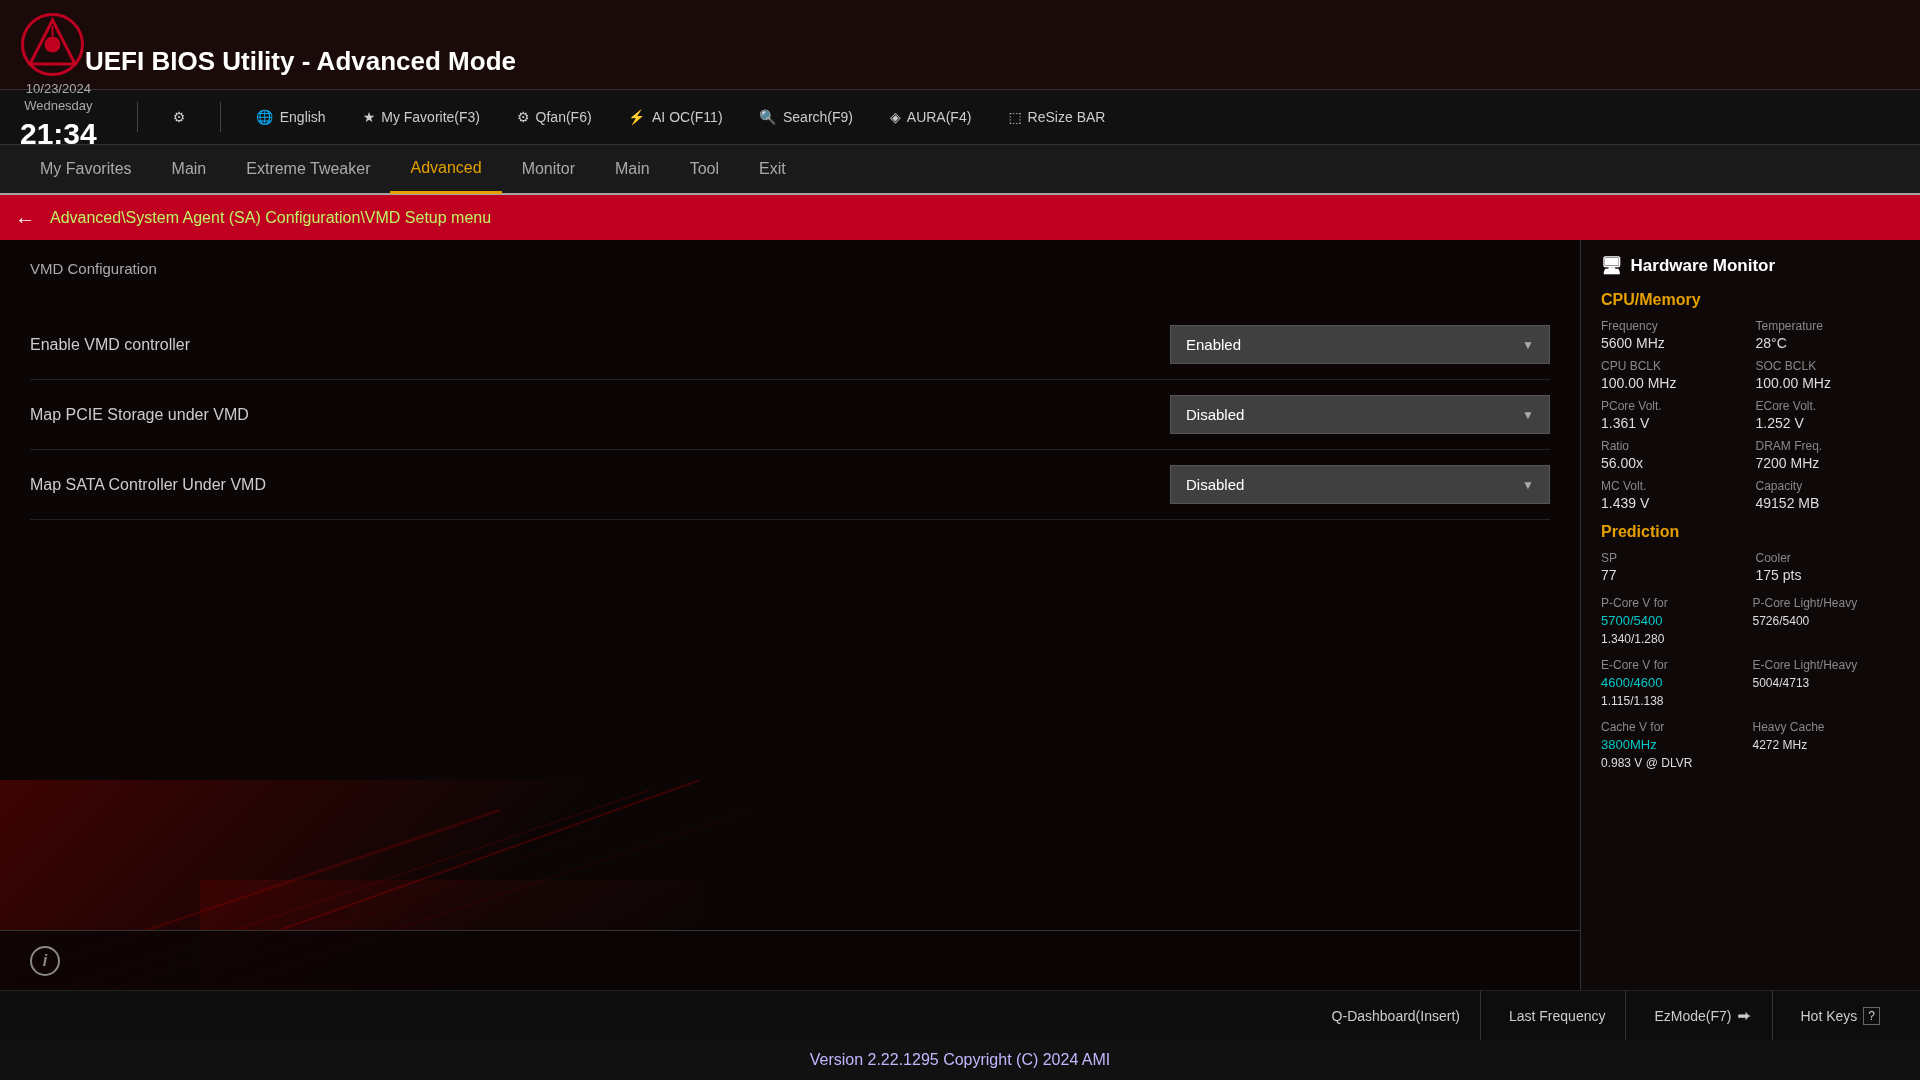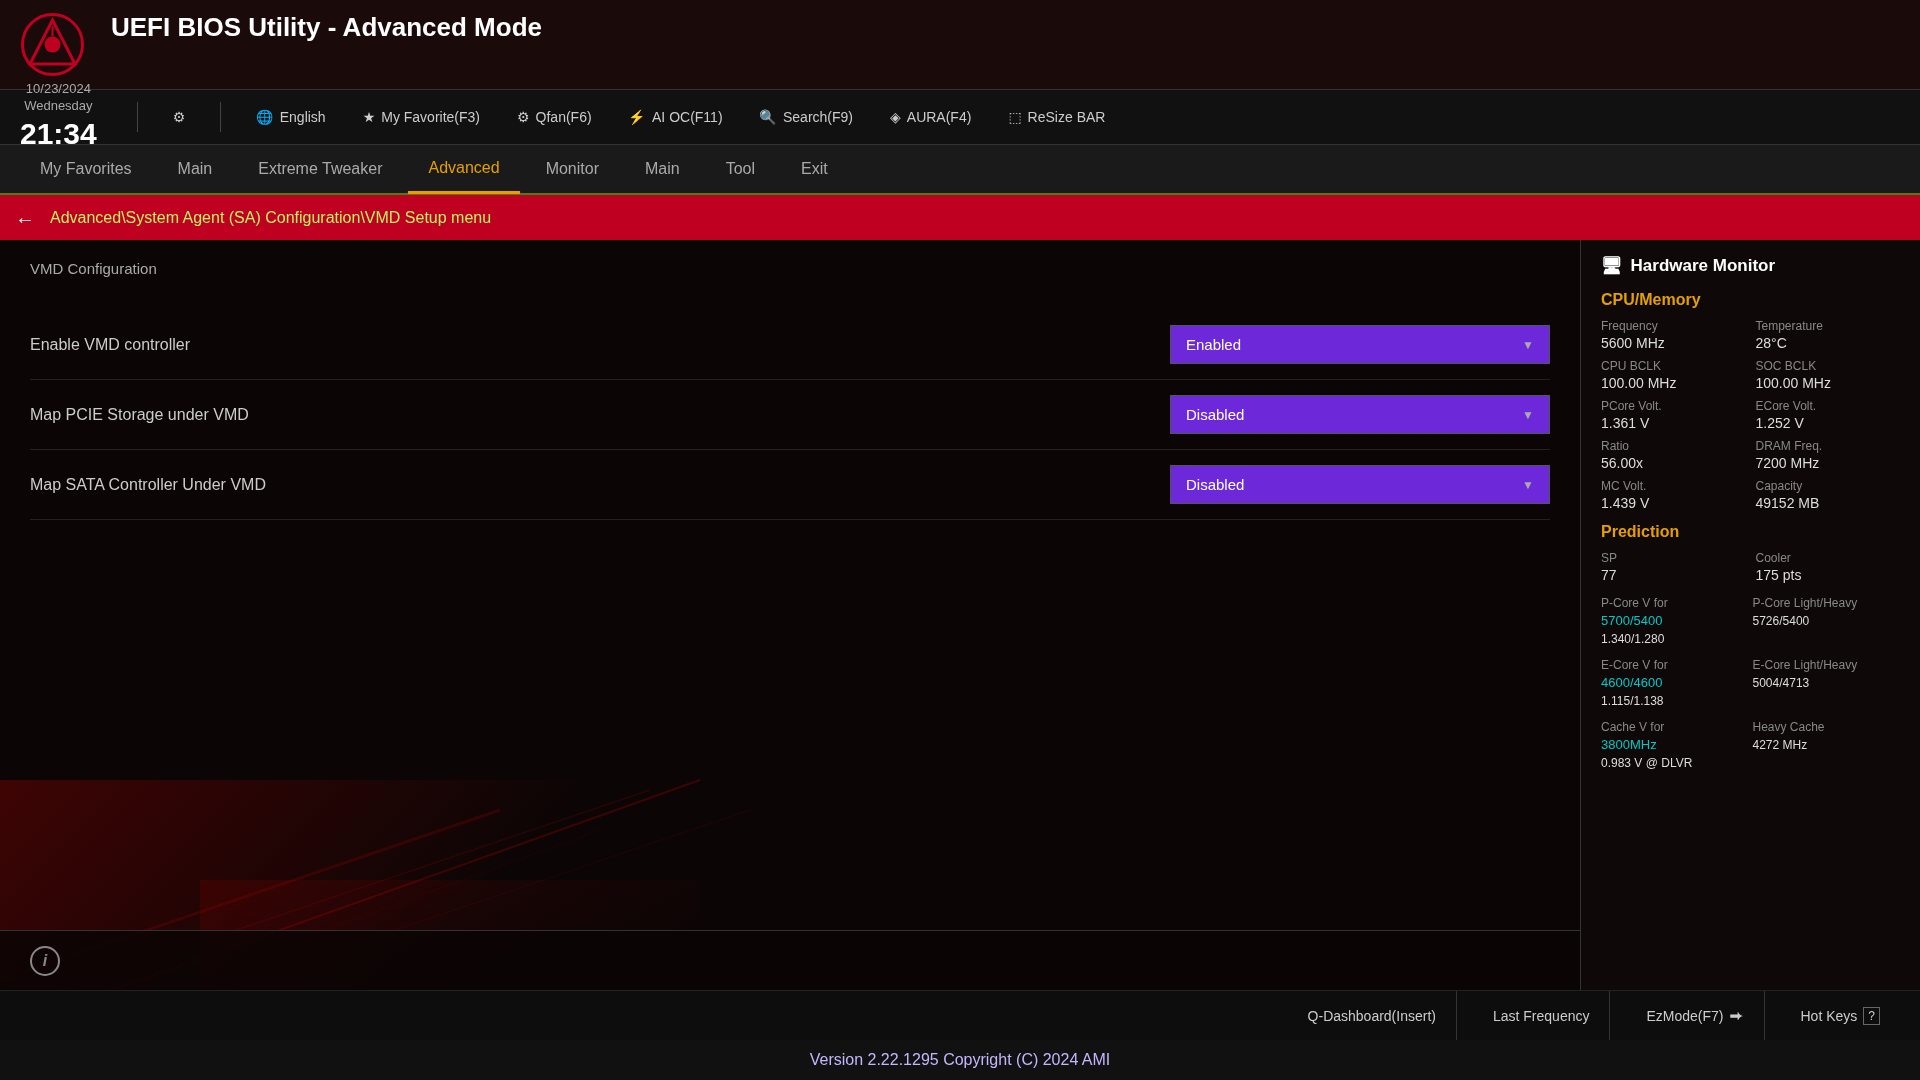--- a/index.html
+++ b/index.html
@@ -41,22 +41,22 @@
       z-index: 10;
       background: #1a0a0a;
       display: flex;
       align-items: center;
       height: 90px;
       padding: 0 20px;
       border-bottom: 1px solid #333;
     }
     .logo-area {
       display: flex;
-      align-items: flex-start;
-      gap: 26px;
+      align-items: flex-end;
+      gap: 0;
       margin-right: 30px;
     }
     .rog-logo {
       width: 65px;
       height: 65px;
     }
     .bios-title {
       color: #fff;
       font-size: 26px;
       font-weight: bold;
@@ -105,22 +105,22 @@
 
     
     .nav-menu {
       position: relative;
       z-index: 10;
       background: #1a1a1a;
       height: 50px;
       display: flex;
       align-items: center;
       padding: 0 20px;
-      gap: 6px;
-      border-bottom: 2px solid #4d7c0f;
+      gap: 0;
+      border-bottom: 2px solid #a3a3a3;
     }
     .nav-item {
       padding: 0 20px;
       height: 50px;
       display: flex;
       align-items: center;
       font-size: 16px;
       color: #aaa;
       cursor: pointer;
       position: relative;
@@ -165,21 +165,21 @@
       justify-content: space-between;
       padding: 15px 0;
       border-bottom: 1px solid #222;
     }
     .setting-label {
       color: #ccc;
       font-size: 16px;
     }
     .setting-dropdown {
       width: 380px;
-      background: #6d28d9;
+      background: #404040;
       border: 1px solid #555;
       color: #fff;
       padding: 10px 15px;
       font-size: 15px;
       display: flex;
       align-items: center;
       justify-content: space-between;
       cursor: pointer;
       position: relative;
     }
@@ -297,21 +297,21 @@
     
     .status-bar {
       position: relative;
       z-index: 10;
       background: #0d0d0d;
       height: 50px;
       display: flex;
       align-items: center;
       justify-content: flex-end;
       padding: 0 20px;
-      gap: 16px;
+      gap: 8px;
       border-top: 1px solid #222;
     }
     .status-item {
       padding: 0 20px;
       color: #ccc;
       font-size: 14px;
       border-right: 1px solid #333;
       height: 100%;
       display: flex;
       align-items: center;

